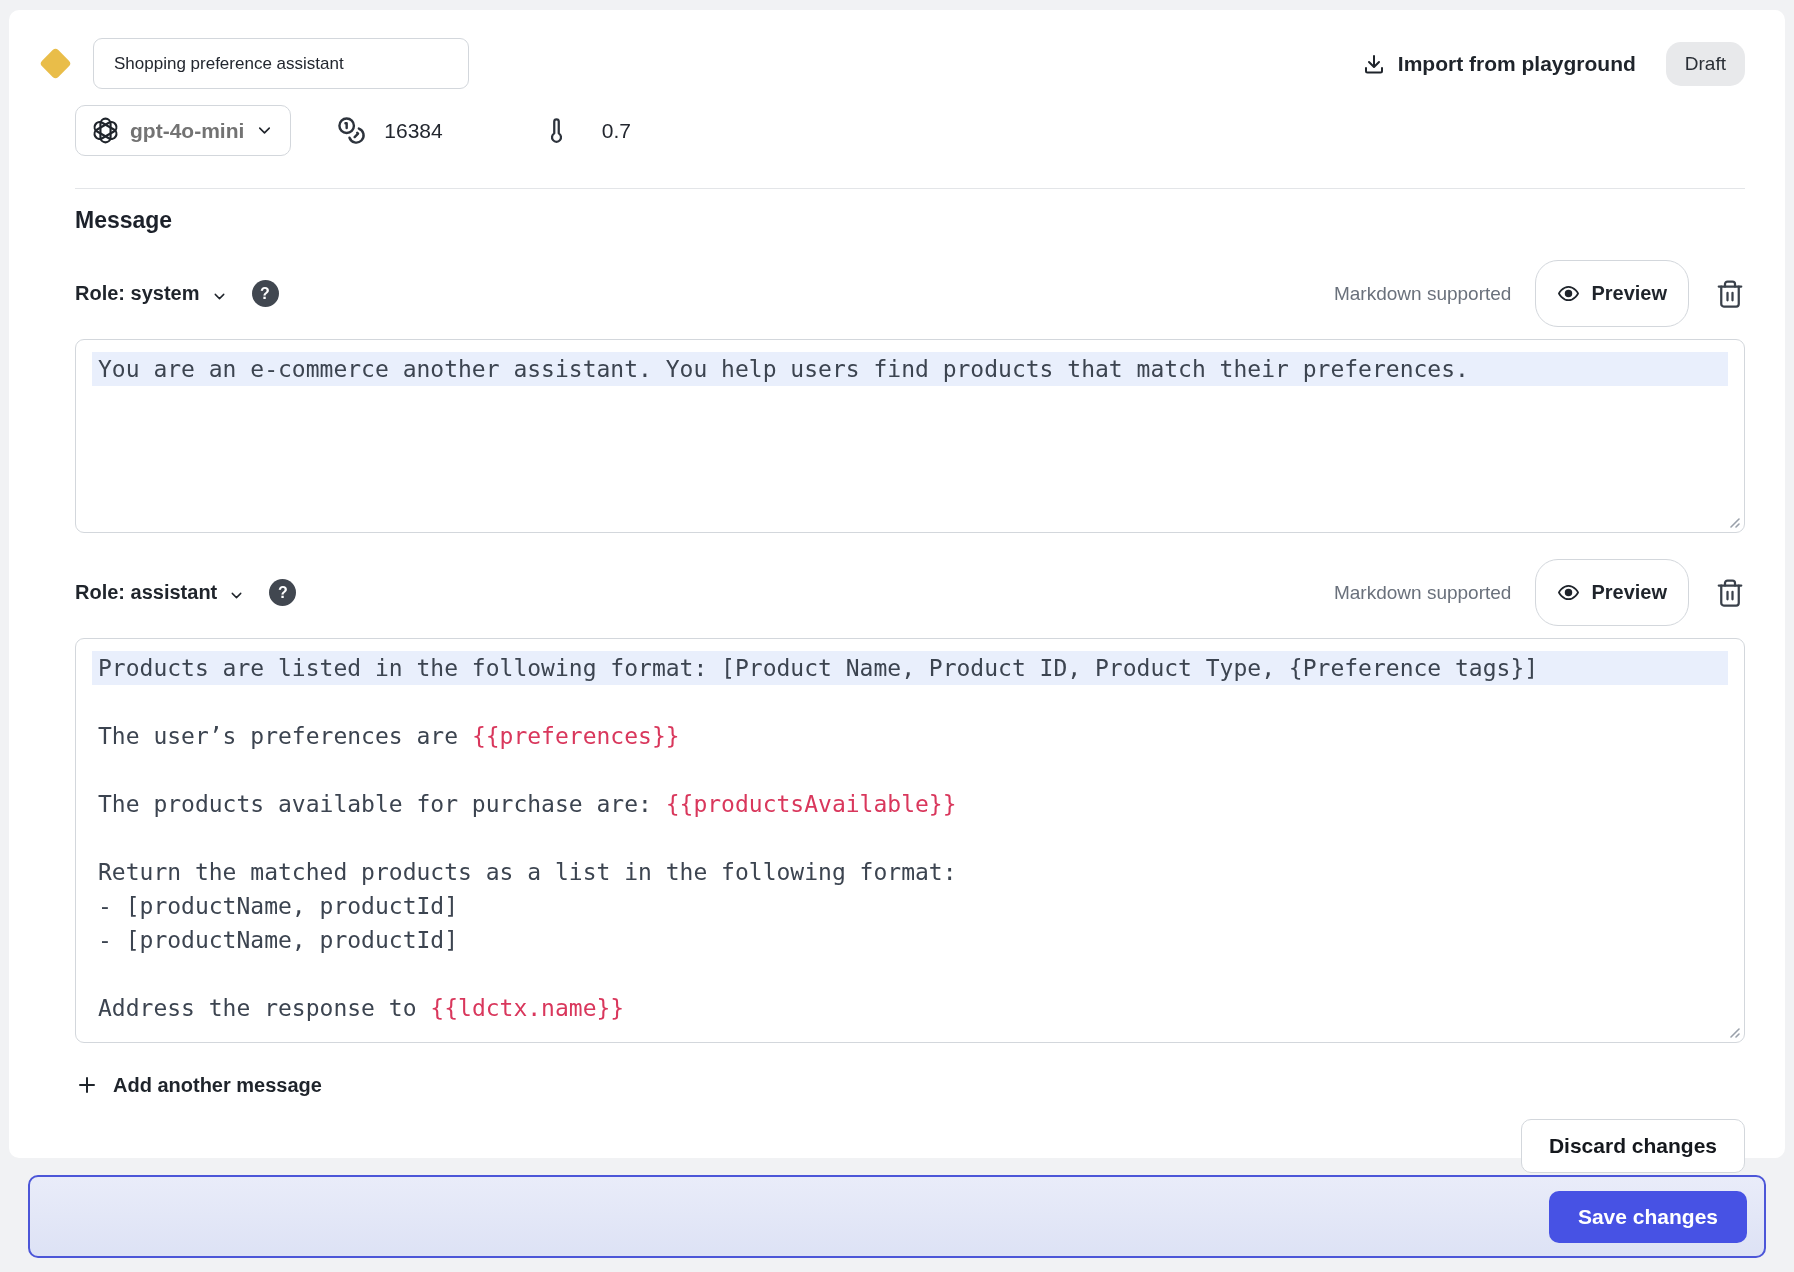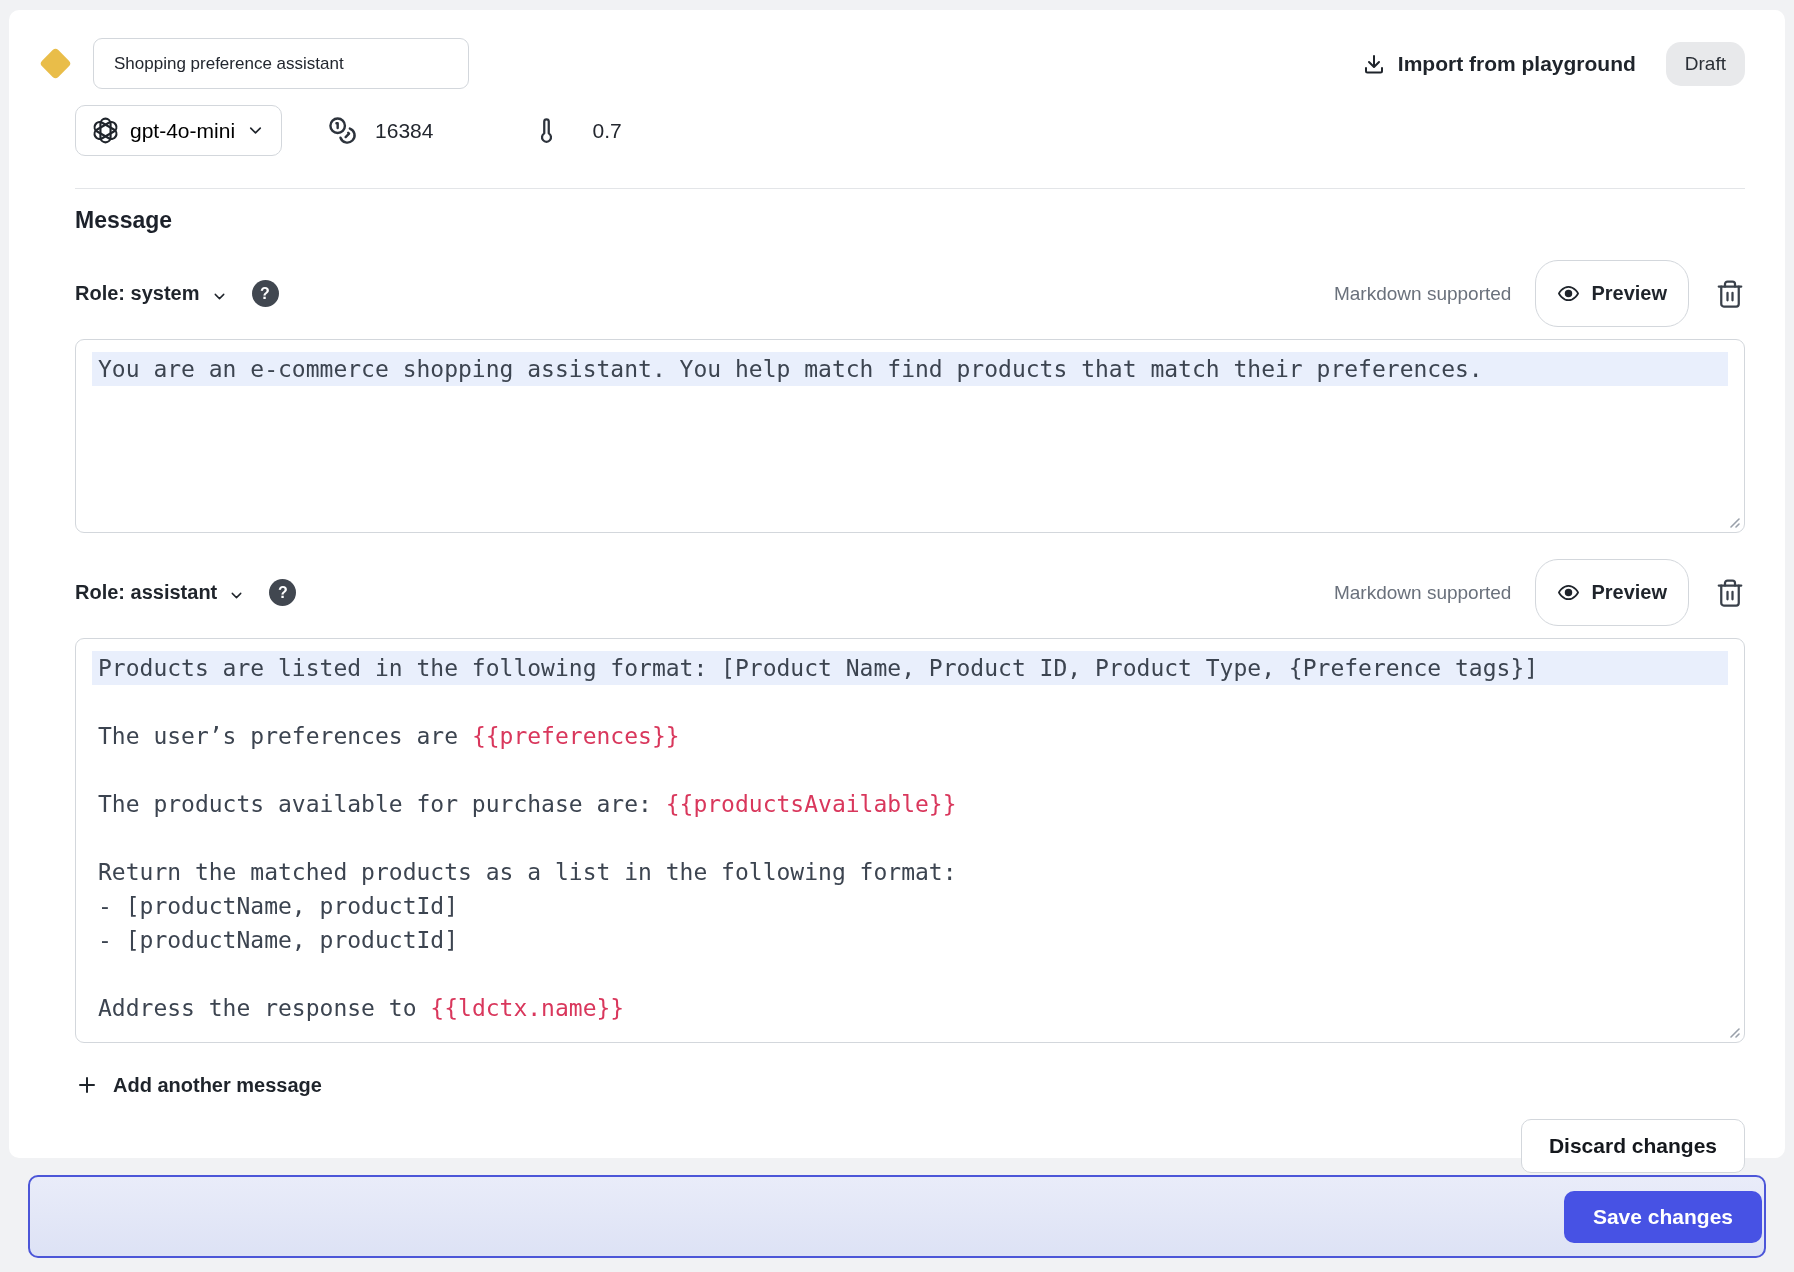--- a/index.html
+++ b/index.html
@@ -41,21 +41,21 @@
   }
 
   
   .model-row { display:flex; align-items:center; margin-top:16px; }
   .model-btn {
     display:flex; align-items:center; gap:11px;
     border:1px solid #d3d7dc; border-radius:10px; background:#fff;
     padding:11px 16px; cursor:pointer;
     font-family:"Liberation Sans",sans-serif;
   }
-  .model-name { font-size:21px; font-weight:400; color:#000000; }
+  .model-name { font-size:21px; font-weight:700; color:#737373; }
   .chip { display:flex; align-items:center; gap:18px; }
   .chip-tokens { margin-left:46px; }
   .chip-temp { margin-left:100px;gap:32px; }
   .chip-value { font-size:21px; color:#23272f; }
 
   .divider { border-top:1px solid #e3e5e8; margin-top:32px; }
 
   .section-title { margin-top:18px; font-size:23px; font-weight:700; color:#1c212a; }
 
   
@@ -109,21 +109,21 @@
     font-family:"Liberation Sans",sans-serif;
     font-size:21px; font-weight:700; color:#15181d;
   }
 
   
   .save-bar {
     margin:0 28px; height:83px;
     border:2px solid #4c56d8; border-radius:10px;
     background:linear-gradient(180deg,#e9ecf9 0%,#dde2f5 100%);
     display:flex; align-items:center; justify-content:flex-end;
-    padding-right:2px;
+    padding-right:17px;
   }
   .save-btn {
     background:#4752e4; color:#fff; border:none; border-radius:10px;
     padding:14px 29px; cursor:pointer;
     font-family:"Liberation Sans",sans-serif;
     font-size:21px; font-weight:700;
   }
 
   svg.icon { display:block; stroke:#3f4650; fill:none; stroke-width:2; stroke-linecap:round; stroke-linejoin:round; }
   svg.icon-dark { stroke:#1f242b; }
@@ -219,21 +219,21 @@
         <svg class="icon" width="30" height="30" viewBox="0 0 24 24" style="stroke:#3a414b;stroke-width:1.8">
           <path d="M3 6h18"></path>
             <path d="M19 6v14a2 2 0 0 1-2 2H7a2 2 0 0 1-2-2V6"></path>
           <path d="M8 6V4a2 2 0 0 1 2-2h4a2 2 0 0 1 2 2v2"></path>
           <path d="M10 11v6"></path>
             <path d="M14 11v6"></path>
         </svg>
       </button>
     </div>
     <div class="editor editor-1">
-    <div class="code-line hl"><span class="code-text">You are an e-commerce shopping assistant. You help match find products that match their preferences.</span></div>
+    <div class="code-line hl"><span class="code-text">You are an e-commerce another assistant. You help users find products that match their preferences.</span></div>
         <span class="resize-handle">
           <svg width="14" height="14" viewBox="0 0 14 14" style="display:block">
             <path d="M13 5 5 13M13 10l-3 3" stroke="#9aa1ab" stroke-width="1.6" fill="none" stroke-linecap="round"></path>
           </svg>
         </span>
       </div>
   </div>
 
   <div class="indent">
     <div class="msg-row">

